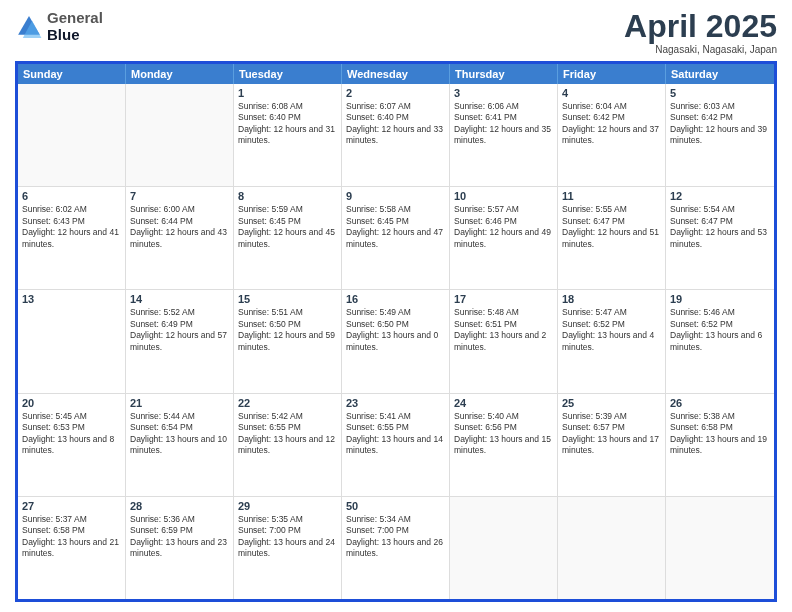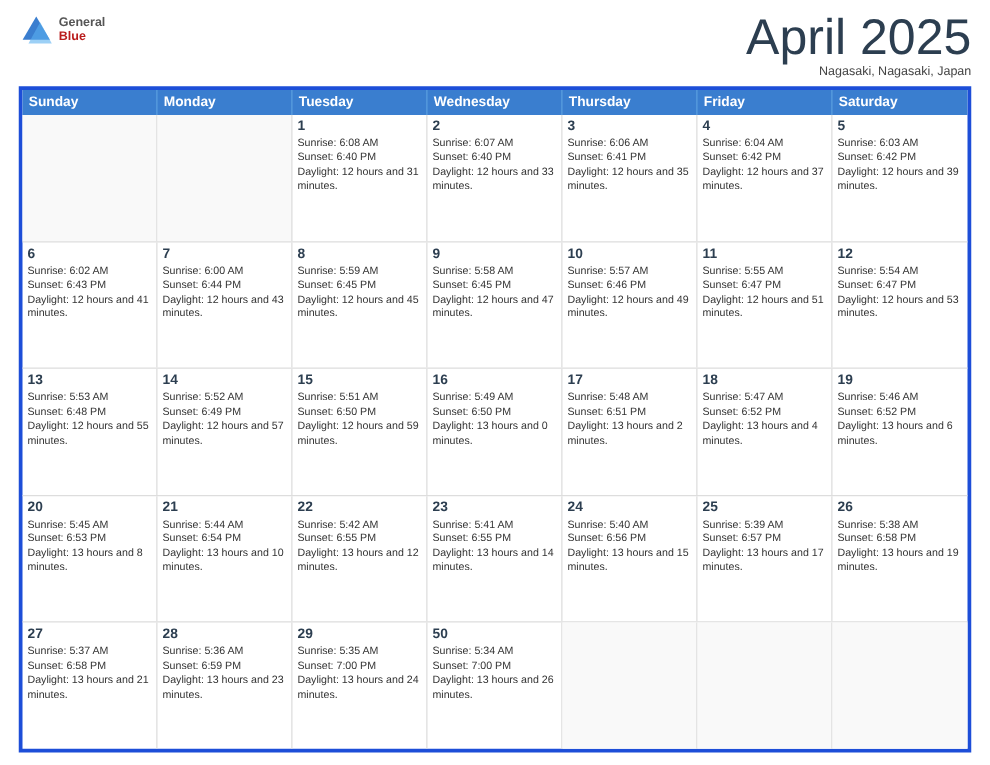--- a/index.html
+++ b/index.html
@@ -24,37 +24,37 @@
       margin-bottom: 6px;
     }
     .logo {
       display: flex;
       align-items: center;
       gap: 4px;
     }
     .logo-text {
       display: flex;
       flex-direction: column;
-      font-size: 10px;
+      font-size: 15px;
       font-weight: bold;
       color: #2c3e50;
       line-height: 1.1;
     }
     .logo-text span:first-child { color: #555; }
-    .logo-text span:last-child { color: #b91c1c; }
+    .logo-text span:last-child { color: #0f172a; }
     .logo-icon {
       width: 28px;
       height: 28px;
     }
     .title-area {
       text-align: right;
     }
     .month-title {
-      font-size: 40px;
-      font-weight: normal;
+      font-size: 32px;
+      font-weight: bold;
       color: #2c3e50;
       line-height: 1;
     }
     .location {
       font-size: 10px;
       color: #444;
       margin-top: 2px;
     }
     .calendar {
       flex: 1;
@@ -216,23 +216,20 @@
           <div class="cal-cell">
             <div class="day-num">12</div>
             <div class="cell-text" style="white-space: pre-line;">Sunrise: 5:54 AM
 Sunset: 6:47 PM
 Daylight: 12 hours and 53 minutes.</div>
           </div>
         </div>
         <div class="cal-row">
           <div class="cal-cell">
             <div class="day-num">13</div>
-            <div class="cell-text" style="white-space: pre-line;">Sunrise: 5:53 AM
-Sunset: 6:48 PM
-Daylight: 12 hours and 55 minutes.</div>
           </div>
           <div class="cal-cell">
             <div class="day-num">14</div>
             <div class="cell-text" style="white-space: pre-line;">Sunrise: 5:52 AM
 Sunset: 6:49 PM
 Daylight: 12 hours and 57 minutes.</div>
           </div>
           <div class="cal-cell">
             <div class="day-num">15</div>
             <div class="cell-text" style="white-space: pre-line;">Sunrise: 5:51 AM

